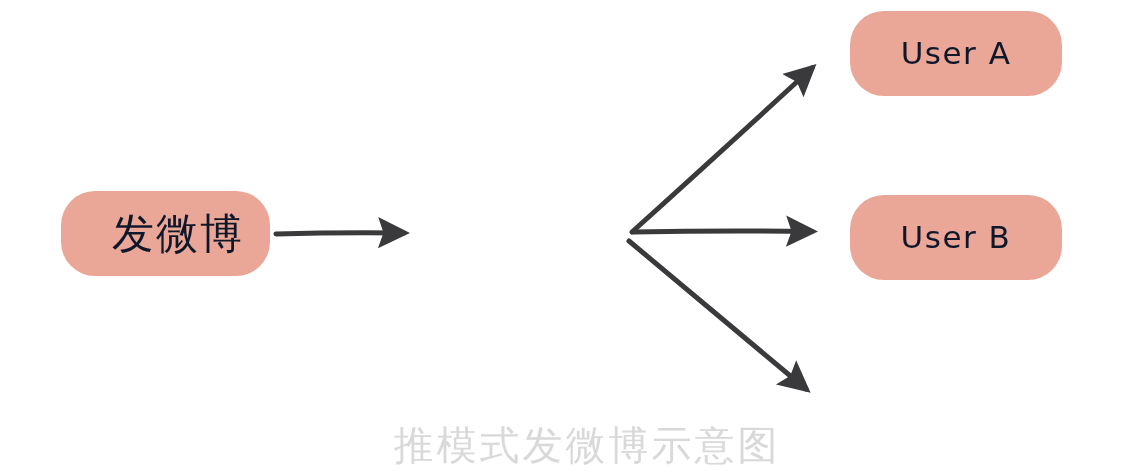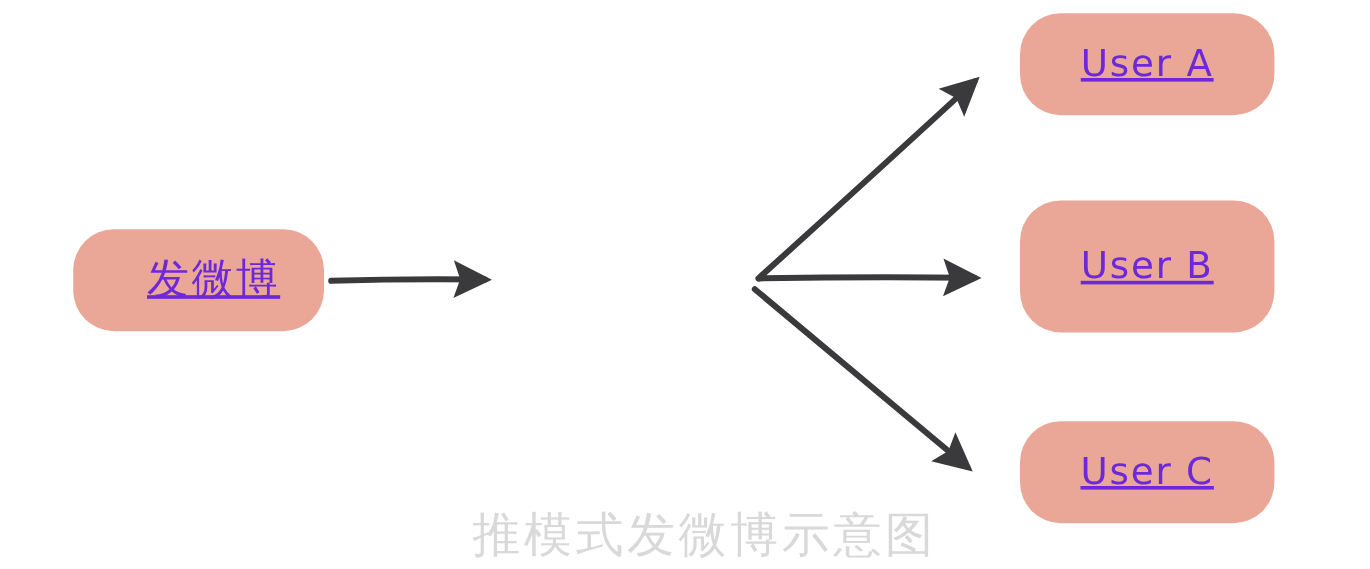--- a/index.html
+++ b/index.html
@@ -21,28 +21,27 @@
     position: absolute;
     display: flex;
     align-items: center;
     justify-content: center;
     border-radius: 34px;
     box-sizing: border-box;
     color: #ffffff;
     user-select: none;
   }
   .node-label {
-    color: #6d28d9;
+    color: #0f172a;
     line-height: 1;
     white-space: nowrap;
-    text-decoration: underline;
   }
   .label-cjk {
     font-family: "DejaVu Sans", sans-serif;
-    font-size: 35px;
+    font-size: 42px;
     letter-spacing: 2px;
     font-weight: 400;
     margin-left: 25px;
   }
   .label-latin {
     font-family: "DejaVu Sans", sans-serif;
     font-size: 31px;
     letter-spacing: 1.5px;
     font-weight: 400;
   }
@@ -91,23 +90,20 @@
 
   <div class="node" style="left:61px; top:191px; width:209px; height:85px; background:#eaa797;">
     <span class="node-label label-cjk">发微博</span>
   </div>
 
 
   <div class="node" style="left:850px; top:11px; width:212px; height:85px; background:#eaa797;">
     <span class="node-label label-latin">User A</span>
   </div>
 
-  <div class="node" style="left:850px; top:167px; width:212px; height:110px; background:#eaa797;">
+  <div class="node" style="left:850px; top:195px; width:212px; height:85px; background:#eaa797;">
     <span class="node-label label-latin">User B</span>
   </div>
 
-  <div class="node" style="left:850px; top:351px; width:212px; height:85px; background:#eaa797;">
-    <span class="node-label label-latin">User C</span>
-  </div>
 
   <div id="caption">推模式发微博示意图</div>
 
 </div>
 
 </body></html>

